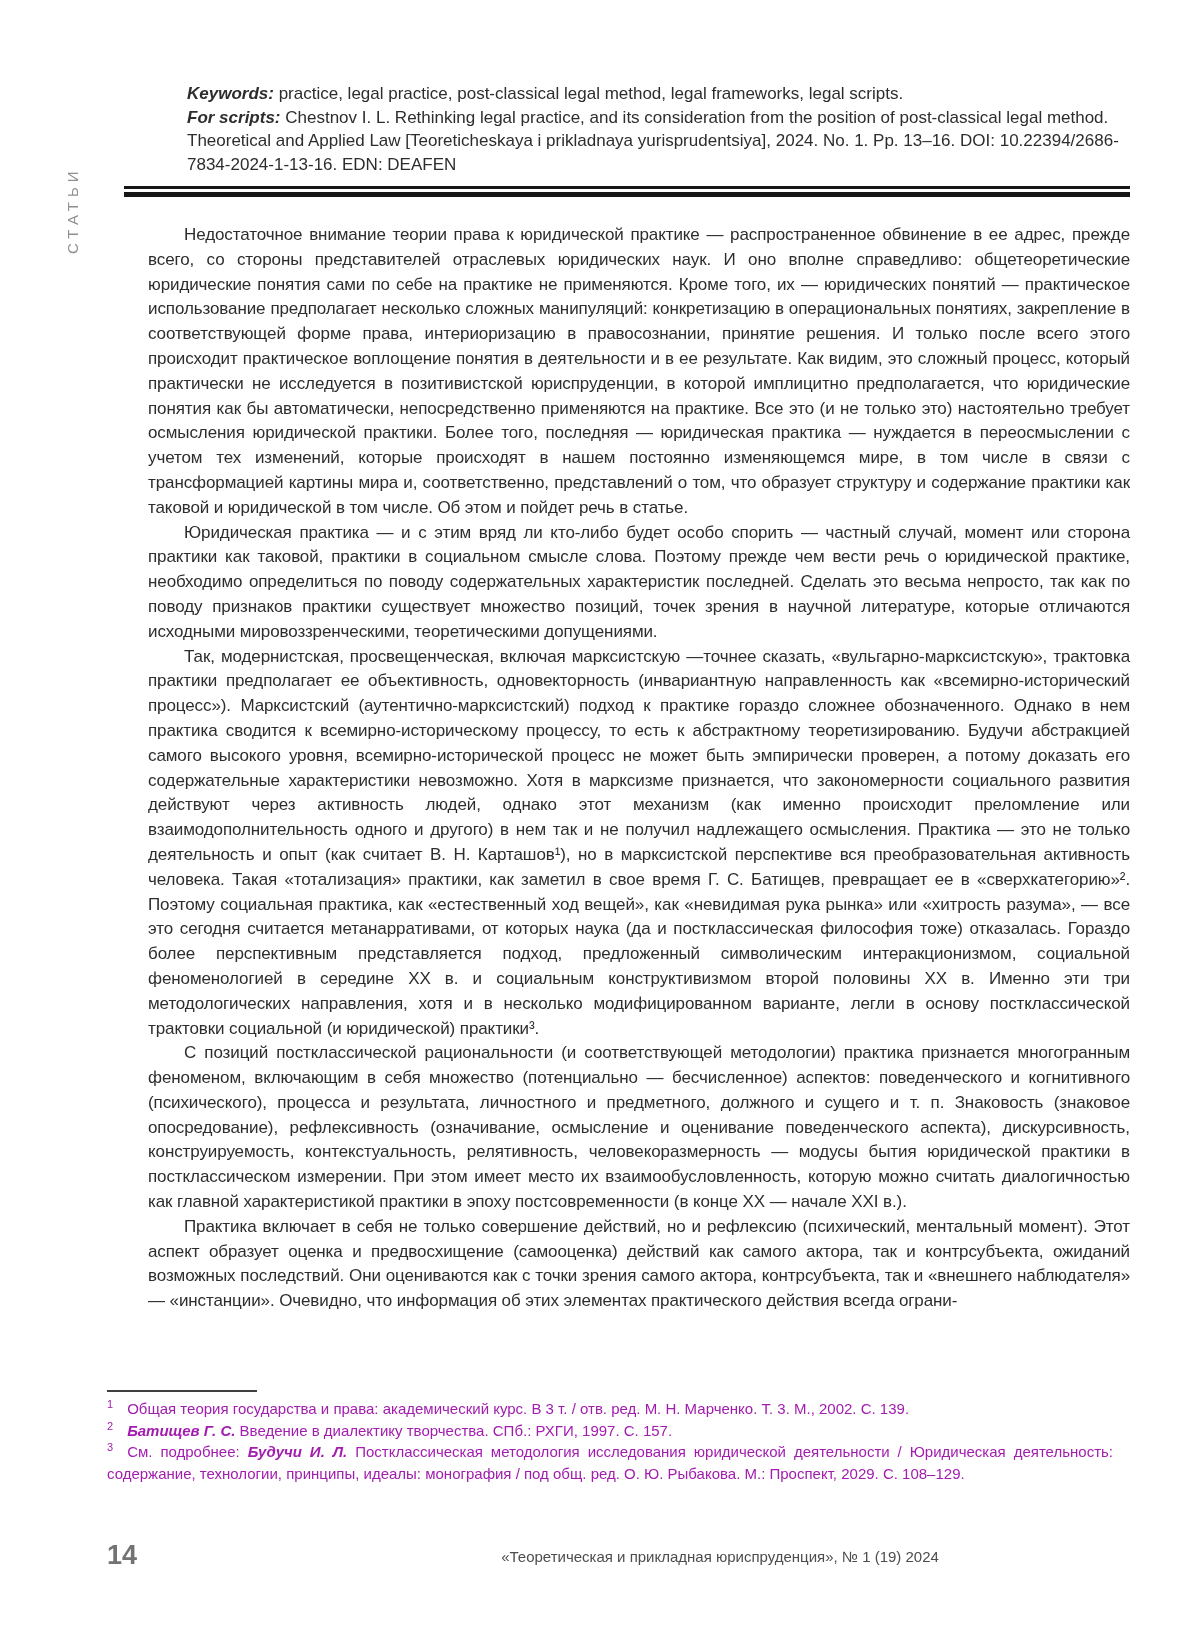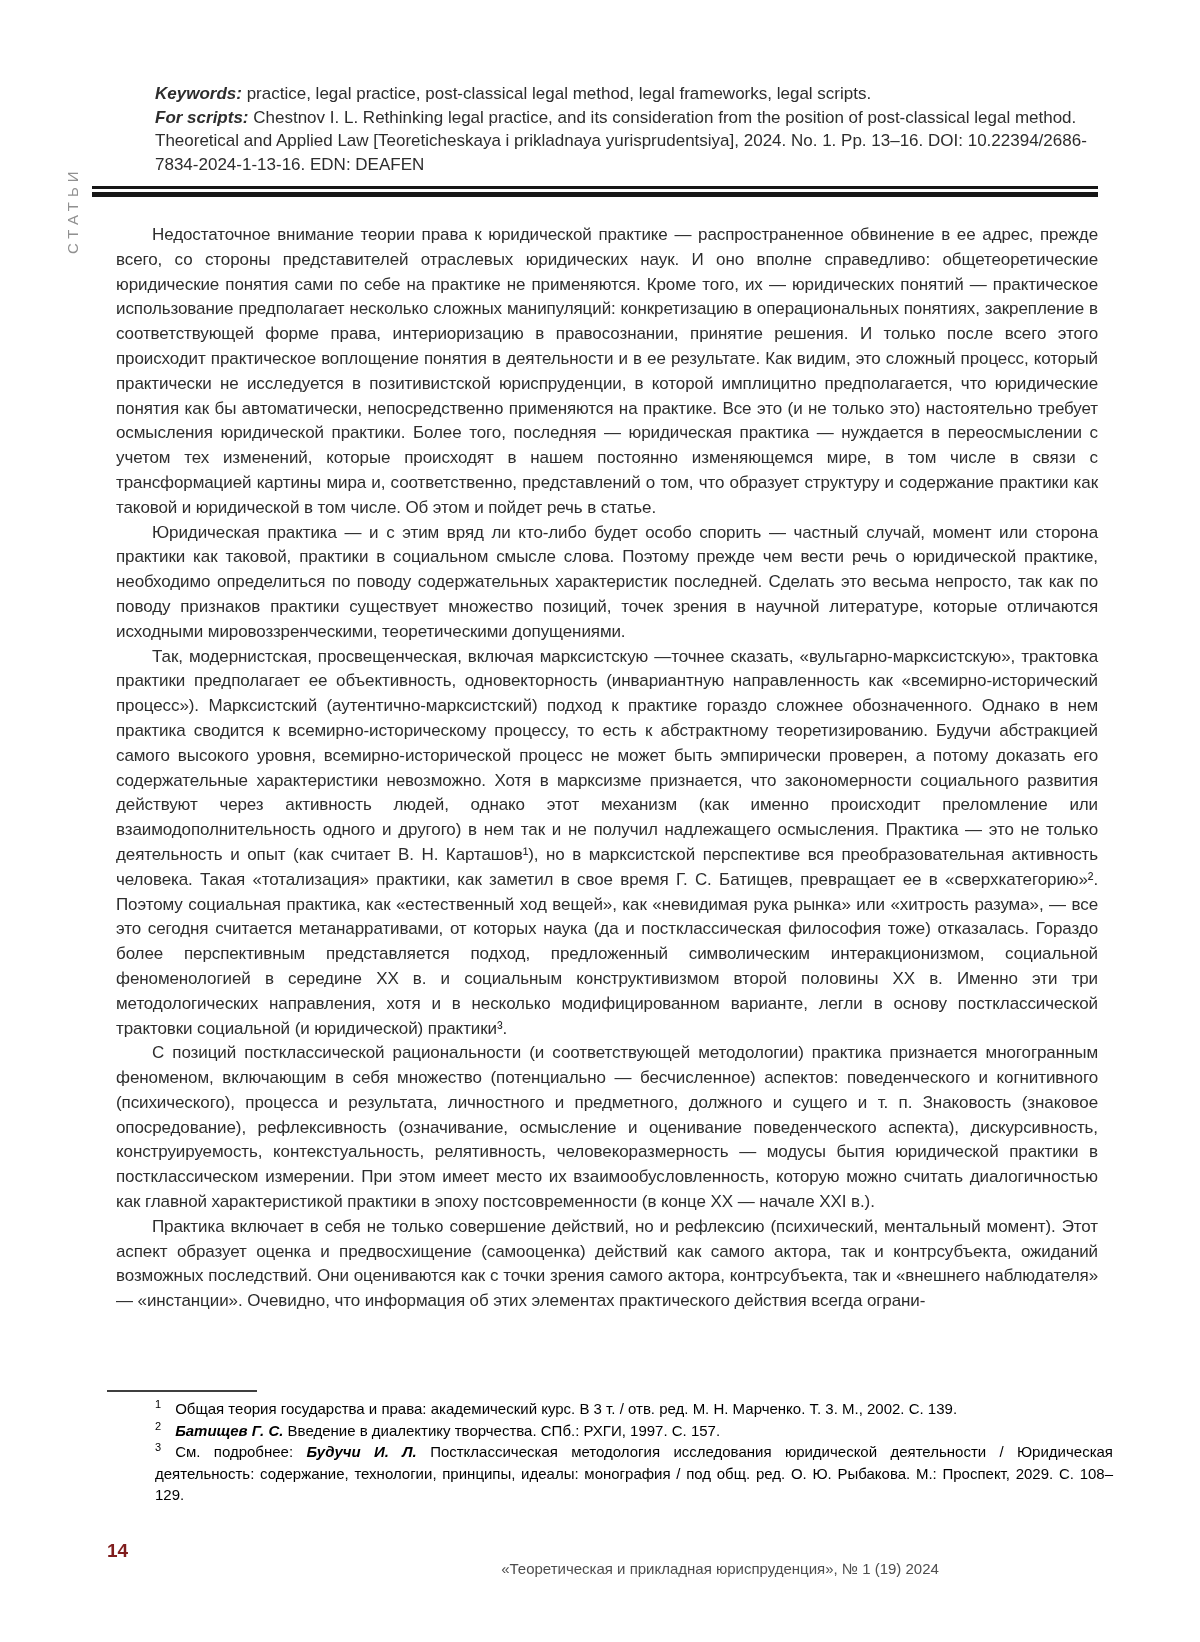--- a/index.html
+++ b/index.html
@@ -7,21 +7,21 @@
     width:1200px; height:1642px; position:relative; overflow:hidden;
     background:#ffffff; color:#2d2d2d;
     font-family:"Liberation Sans", sans-serif;
     -webkit-font-smoothing:antialiased;
   }
   .vertical-label {
     position:absolute; left:64px; top:84px; height:170px;
     writing-mode:vertical-rl; transform:rotate(180deg);
     font-size:15px; letter-spacing:5px; color:#909090; white-space:nowrap;
   }
-  .content { position:absolute; left:92px; top:0; width:1006px; }
+  .content { position:absolute; left:124px; top:0; width:1006px; }
 
   .head-block {
     margin-top:82px; padding-left:63px;
     font-size:17px; line-height:23.5px; color:#2d2d2d;
   }
   .head-block p { margin:0; }
   .bi { font-style:italic; font-weight:bold; }
 
   .double-rule { margin-top:10px; }
   .double-rule .thin  { height:3px; background:#161616; }
@@ -31,34 +31,34 @@
   article {
     margin-top:26px;
     font-size:17px; line-height:24.8px; letter-spacing:-0.1px;
     text-align:justify;
     margin-left:24px;
   }
   article p { margin:0; text-indent:36px; }
 
   .footnote-area { position:absolute; left:107px; top:1390px; width:1006px; }
   .fn-separator { width:150px; height:0; border-top:2px solid #3f3f3f; margin-bottom:6px; }
-  .footnotes { font-size:15px; line-height:21.6px; text-align:justify; color:#000000;margin-left:48px; }
+  .footnotes { font-size:15px; line-height:21.6px; text-align:justify; color:#a21caf; }
   .fn { margin:0; }
   .fn-marker {
     font-size:11px; vertical-align:super; line-height:0;
     padding-right:14px; font-style:normal; font-weight:normal;
   }
 
   .page-footer { position:absolute; left:0; top:1540px; width:1200px; height:40px; }
   .page-number {
     position:absolute; left:107px; top:0;
-    font-size:19px; font-weight:bold; color:#7f1d1d;
+    font-size:27px; font-weight:bold; color:#737373;
   }
   .journal-line {
-    position:absolute; left:240px; top:20px; width:960px;
+    position:absolute; left:240px; top:8px; width:960px;
     text-align:center; font-size:15px; color:#4d4d4d;
   }
 </style>
 </head>
 <body>
 
 <div class="vertical-label">СТАТЬИ</div>
 
 <div class="content">
 

